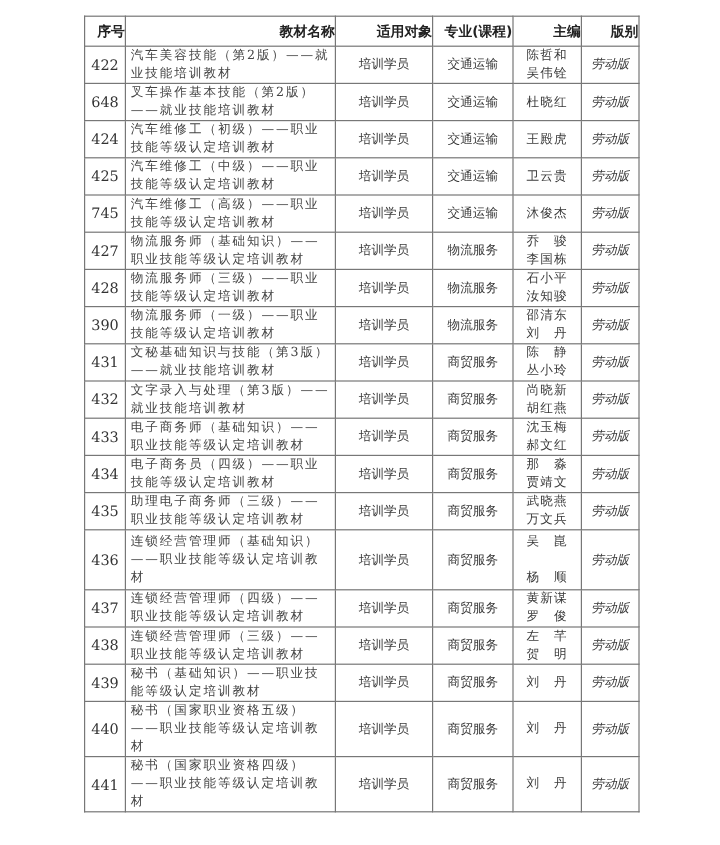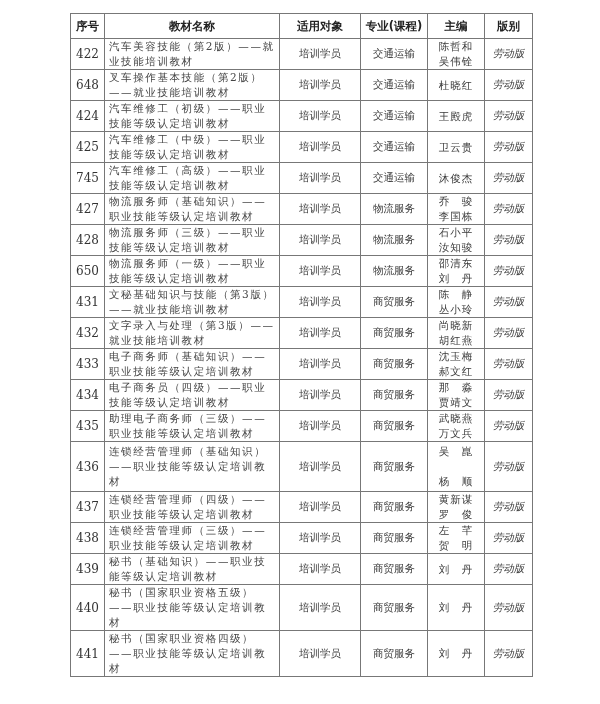--- a/index.html
+++ b/index.html
@@ -2,21 +2,21 @@
 <html><head>
 <meta charset="utf-8">
 <style>
   html, body { margin:0; padding:0; background:#ffffff; }
   body { width:600px; height:704px; position:relative; overflow:hidden;
          font-family:"DejaVu Serif", "Liberation Serif", serif; color:#3a3a3a; }
   table { position:absolute; left:70px; top:13px; border-collapse:collapse;
           table-layout:fixed; width:462px; }
   td, th { border:1px solid #777; padding:0; vertical-align:middle; }
   th { height:24px; font-family:"DejaVu Sans","Liberation Sans",sans-serif;
-       font-weight:bold; font-size:11.5px; text-align:center; color:#222; }
+       font-weight:bold; font-size:11.5px; text-align:right; color:#222; }
   td { font-size:10.5px; text-align:center; }
   td.num { font-size:12px; color:#333; }
   td.name { text-align:left; padding-left:4px; padding-right:2px; line-height:15px;
             letter-spacing:1.6px; font-size:10.5px; color:#444; }
   td.ed { line-height:15px; letter-spacing:1px; }
   td.pub { font-style:italic;margin-left:14px; }
   tr.r { height:31px; }
   tr.tall { height:50px; }
 </style>
 </head>
@@ -92,21 +92,21 @@
       </tr>
       <tr class="r">
         <td class="num">428</td>
         <td class="name">物流服务师（三级）——职业技能等级认定培训教材</td>
         <td class="tgt">培训学员</td>
         <td class="maj">物流服务</td>
         <td class="ed">石小平<br>汝知骏</td>
         <td class="pub">劳动版</td>
       </tr>
       <tr class="r">
-        <td class="num">650</td>
+        <td class="num">390</td>
         <td class="name">物流服务师（一级）——职业技能等级认定培训教材</td>
         <td class="tgt">培训学员</td>
         <td class="maj">物流服务</td>
         <td class="ed">邵清东<br>刘　丹</td>
         <td class="pub">劳动版</td>
       </tr>
       <tr class="r">
         <td class="num">431</td>
         <td class="name">文秘基础知识与技能（第3版）——就业技能培训教材</td>
         <td class="tgt">培训学员</td>

